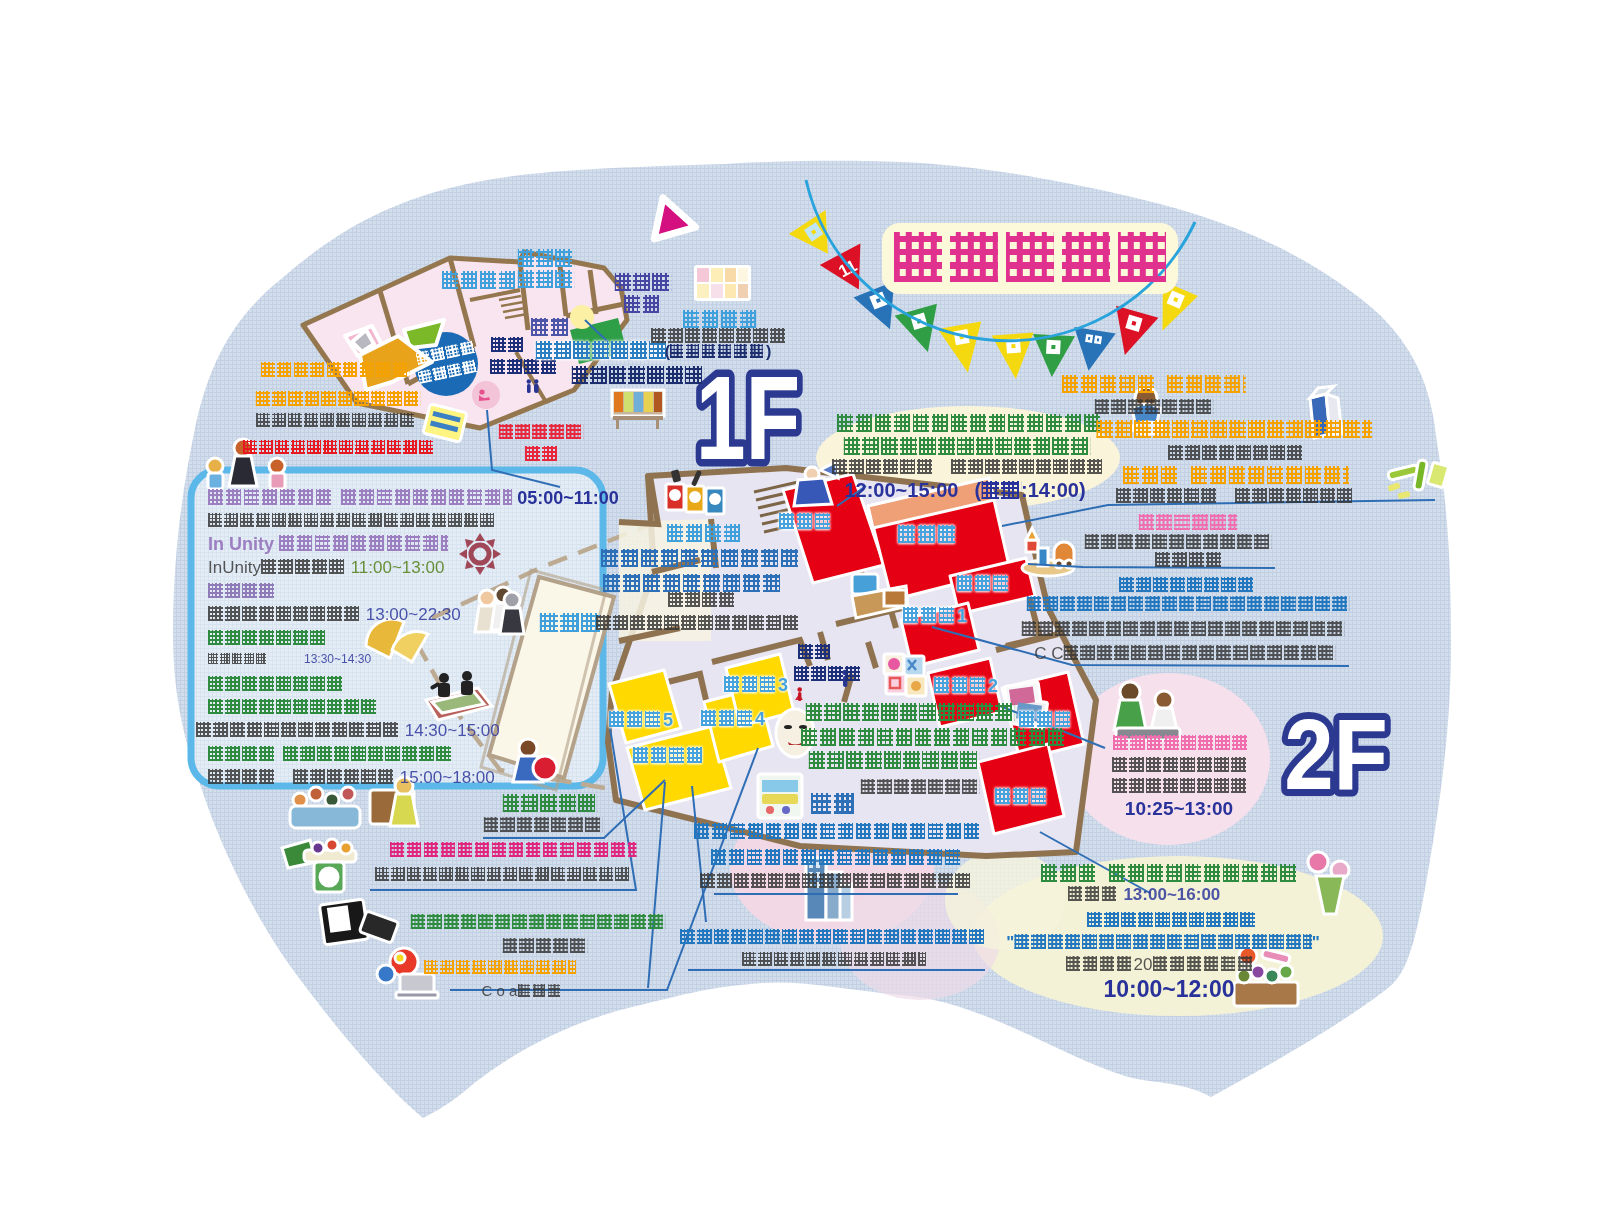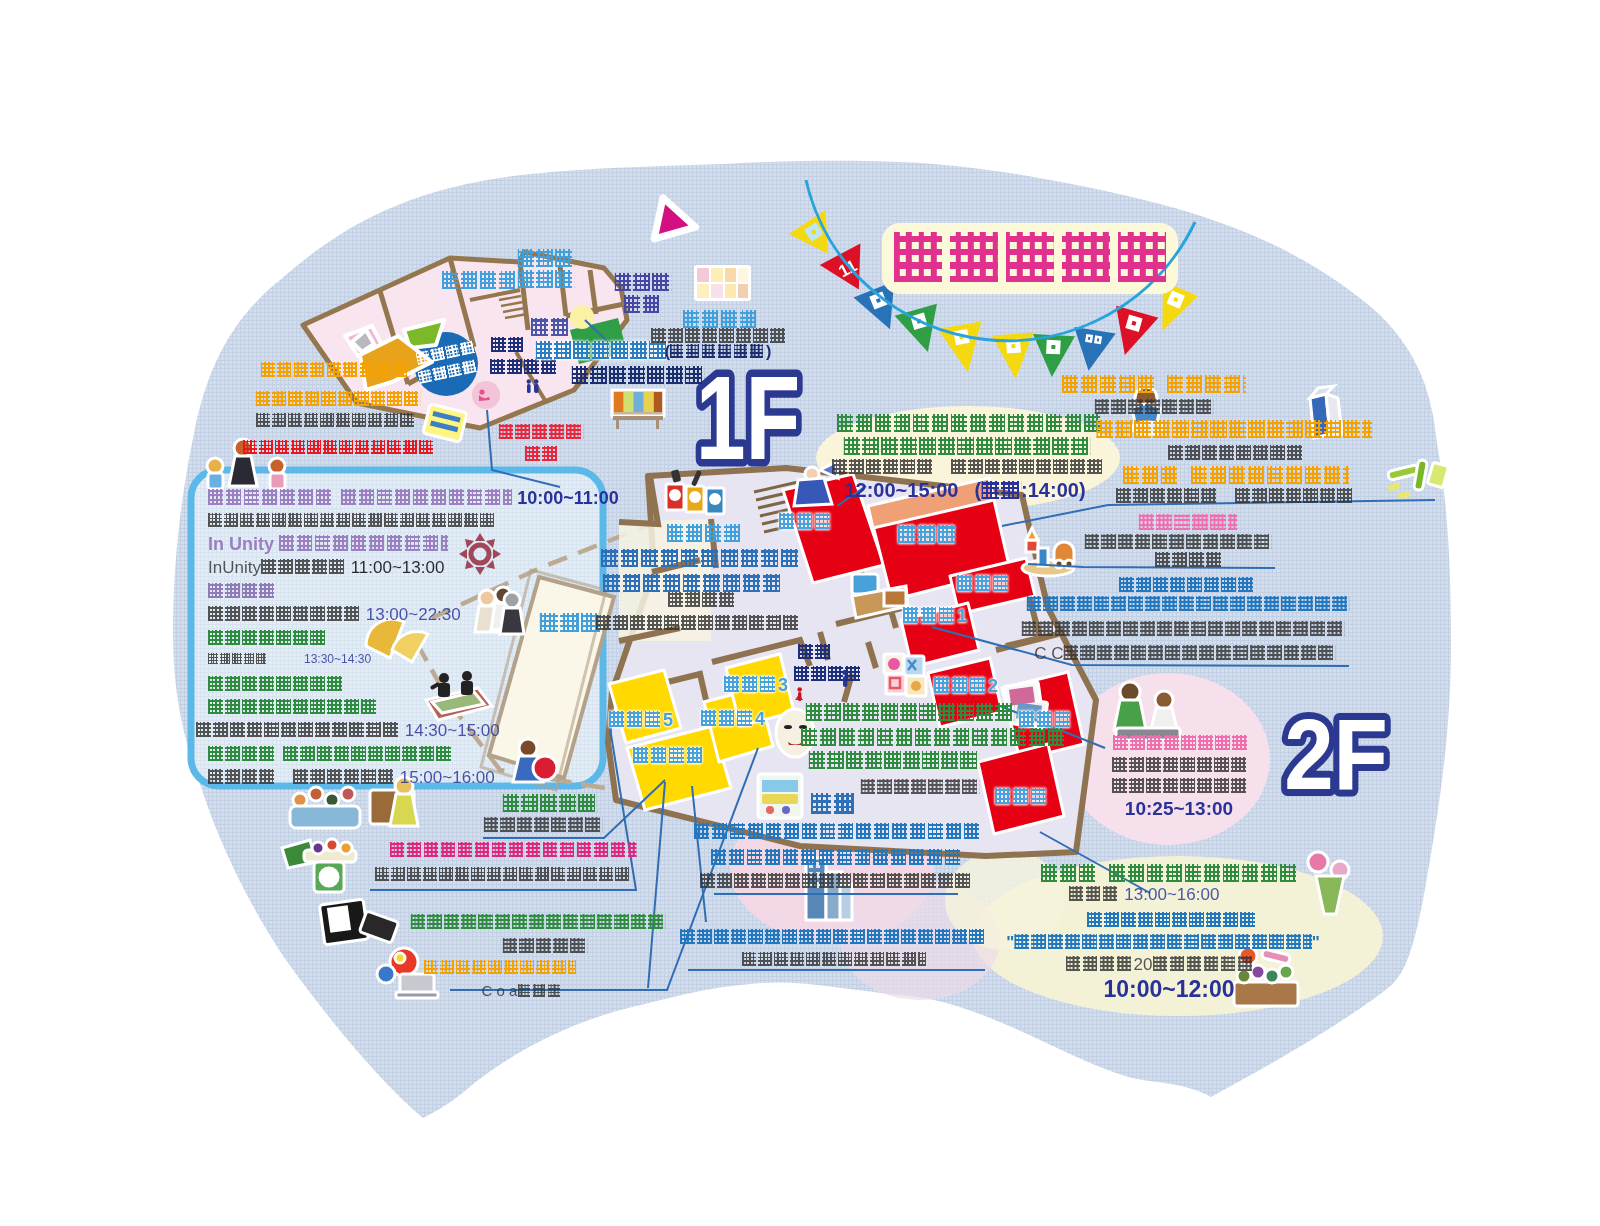--- a/index.html
+++ b/index.html
@@ -494,33 +494,33 @@
 <div class="t c b" style="left:638px;top:366px;font-size:19px;color:#1c2e6e"><span class="j" style="width:7em"></span></div>
 <div class="t c b" style="left:721px;top:310px;font-size:19px;color:#3fa0db"><span class="j" style="width:4em"></span></div>
 <div class="t c d" style="left:719px;top:328px;font-size:17px;color:#333"><span class="j" style="width:8em"></span></div>
 <div class="t c b" style="left:335px;top:362px;font-size:16.5px;color:#f5a200"><span class="j" style="width:9em"></span></div>
 <div class="t c b" style="left:338px;top:391px;font-size:16.5px;color:#f5a200"><span class="j" style="width:10em"></span></div>
 <div class="t c d" style="left:336px;top:413px;font-size:16px;color:#333"><span class="j" style="width:10em"></span></div>
 <div class="t c b" style="left:339px;top:440px;font-size:16px;color:#e81820"><span class="j" style="width:12em"></span></div>
 <div class="t c b" style="left:541px;top:424px;font-size:17px;color:#e8273d"><span class="j" style="width:5em"></span></div>
 <div class="t c b" style="left:542px;top:446px;font-size:17px;color:#e8273d"><span class="j" style="width:2em"></span></div>
 
-<div class="t b" style="left:208px;top:489px;font-size:18px;color:#9b7fc0"><span class="j" style="width:7em"></span><i style="width:.4em"></i><span class="j" style="width:9.5em"></span><span style="color:#28329a;font-size:18px"> 10:00~11:00</span></div>
+<div class="t b" style="left:208px;top:489px;font-size:18px;color:#9b7fc0"><span class="j" style="width:7em"></span><i style="width:.4em"></i><span class="j" style="width:9.5em"></span><span style="color:#28329a;font-size:18px"> 05:00~11:00</span></div>
 <div class="t d" style="left:208px;top:513px;font-size:16px;color:#333"><span class="j" style="width:18em"></span></div>
 <div class="t b" style="left:208px;top:535px;font-size:18px;color:#9b7fc0">In Unity <span class="j" style="width:9.4em"></span></div>
-<div class="t d" style="left:208px;top:559px;font-size:17px;color:#333">InUnity<span class="j" style="width:5em"></span><span style="color:#000000;opacity:1"> 11:00~13:00</span></div>
+<div class="t d" style="left:208px;top:559px;font-size:17px;color:#333">InUnity<span class="j" style="width:5em"></span><span style="color:#4d7c0f;opacity:1"> 11:00~13:00</span></div>
 <div class="t b" style="left:208px;top:583px;font-size:17px;color:#8f7bb8"><span class="j" style="width:4em"></span></div>
 <div class="t d" style="left:208px;top:606px;font-size:17px;color:#333"><span class="j" style="width:9em"></span><span style="color:#28329a;opacity:1"> 13:00~22:30</span></div>
 <div class="t b" style="left:208px;top:630px;font-size:17px;color:#2e8b40"><span class="j" style="width:7em"></span></div>
 <div class="t d" style="left:208px;top:653px;font-size:12px;color:#333"><span class="j" style="width:5em"></span><i style="width:3em"></i><span style="color:#28329a;opacity:1">13:30~14:30</span></div>
 <div class="t b" style="left:208px;top:676px;font-size:17px;color:#2e8b40"><span class="j" style="width:8em"></span></div>
 <div class="t b" style="left:208px;top:699px;font-size:17px;color:#2e8b40"><span class="j" style="width:10em"></span></div>
 <div class="t d" style="left:196px;top:722px;font-size:17px;color:#333"><span class="j" style="width:12em"></span><span style="color:#28329a;opacity:1"> 14:30~15:00</span></div>
 <div class="t b" style="left:208px;top:746px;font-size:17px;color:#2e8b40"><span class="j" style="width:4em"></span><i style="width:.4em"></i><span class="j" style="width:10em"></span></div>
-<div class="t d" style="left:208px;top:769px;font-size:17px;color:#333"><span class="j" style="width:4em"></span><i style="width:1em"></i><span class="j" style="width:6em"></span><span style="color:#28329a;opacity:1"> 15:00~16:00</span></div>
+<div class="t d" style="left:208px;top:769px;font-size:17px;color:#333"><span class="j" style="width:4em"></span><i style="width:1em"></i><span class="j" style="width:6em"></span><span style="color:#28329a;opacity:1"> 15:00~18:00</span></div>
 
 <div class="t c b" style="left:571px;top:612px;font-size:21px;color:#3fa0db"><span class="j" style="width:3em"></span></div>
 <div class="t c b" style="left:705px;top:524px;font-size:19px;color:#3fa0db"><span class="j" style="width:4em"></span></div>
 <div class="t c b" style="left:701px;top:548px;font-size:20px;color:#2e70b8"><span class="j" style="width:10em"></span></div>
 <div class="t c b" style="left:693px;top:573px;font-size:20px;color:#2e70b8"><span class="j" style="width:9em"></span></div>
 <div class="t c d" style="left:702px;top:592px;font-size:17px;color:#333"><span class="j" style="width:4em"></span></div>
 <div class="t c d" style="left:698px;top:615px;font-size:17px;color:#333"><span class="j" style="width:12em"></span></div>
 <div class="t c b" style="left:815px;top:644px;font-size:17px;color:#1c2f78"><span class="j" style="width:2em"></span></div>
 <div class="t c b" style="left:828px;top:666px;font-size:17px;color:#1c2f78"><span class="j" style="width:4em"></span></div>
 
@@ -561,21 +561,21 @@
 <div class="t c b" style="left:1187px;top:577px;font-size:17px;color:#2277bf"><span class="j" style="width:8em"></span></div>
 <div class="t c b" style="left:1188px;top:596px;font-size:17px;color:#2277bf"><span class="j" style="width:19em"></span></div>
 <div class="t c d" style="left:1183px;top:621px;font-size:17px;color:#333"><span class="j" style="width:19em"></span></div>
 <div class="t c d" style="left:1185px;top:645px;font-size:17px;color:#333">C C<span class="j" style="width:16em"></span></div>
 
 <div class="t c b" style="left:1181px;top:735px;font-size:17px;color:#f06eae"><span class="j" style="width:8em"></span></div>
 <div class="t c d" style="left:1180px;top:757px;font-size:17px;color:#333"><span class="j" style="width:8em"></span></div>
 <div class="t c d" style="left:1180px;top:778px;font-size:17px;color:#333"><span class="j" style="width:8em"></span></div>
 <div class="t c b" style="left:1179px;top:799px;font-size:19px;color:#28329a">10:25~13:00</div>
 <div class="t c b" style="left:1170px;top:864px;font-size:19px;color:#2e8b40"><span class="j" style="width:3em"></span><i style="width:.6em"></i><span class="j" style="width:10em"></span></div>
-<div class="t c d" style="left:1144px;top:886px;font-size:17px;color:#333"><span class="j" style="width:3em"></span><span style="color:#28329a;font-weight:normal;opacity:1"> 13:00~16:00</span></div>
+<div class="t c d" style="left:1144px;top:886px;font-size:17px;color:#333"><span class="j" style="width:3em"></span><span style="color:#28329a;font-weight:bold;opacity:1"> 13:00~16:00</span></div>
 <div class="t c b" style="left:1172px;top:912px;font-size:17px;color:#2277bf"><span class="j" style="width:10em"></span></div>
 <div class="t c b" style="left:1163px;top:934px;font-size:17px;color:#2277bf">"<span class="j" style="width:17.5em"></span>"</div>
 <div class="t c d" style="left:1160px;top:956px;font-size:17px;color:#333"><span class="j" style="width:4em"></span>20<span class="j" style="width:6em"></span></div>
 <div class="t c b" style="left:1169px;top:978px;font-size:23px;color:#28329a">10:00~12:00</div>
 
 <div class="t c b" style="left:833px;top:929px;font-size:17px;color:#2277bf"><span class="j" style="width:18em"></span></div>
 <div class="t c d" style="left:834px;top:952px;font-size:16px;color:#333"><span class="j" style="width:11.5em"></span></div>
 
 <div class="t c b" style="left:550px;top:794px;font-size:19px;color:#2e8b40"><span class="j" style="width:5em"></span></div>
 <div class="t c d" style="left:543px;top:817px;font-size:17px;color:#333"><span class="j" style="width:7em"></span></div>

